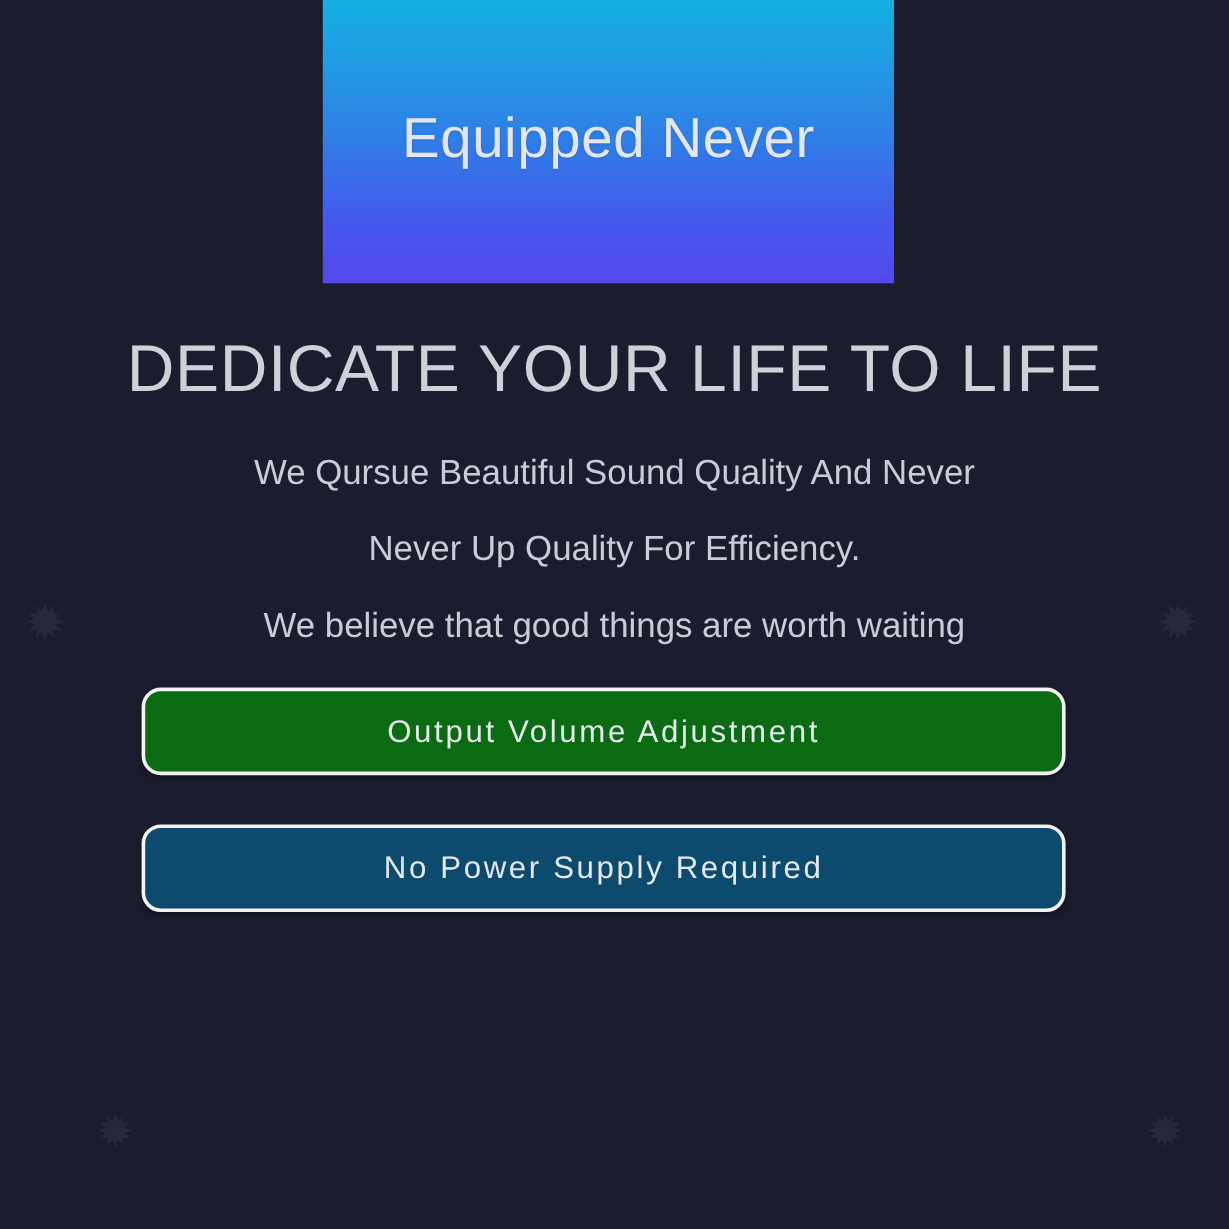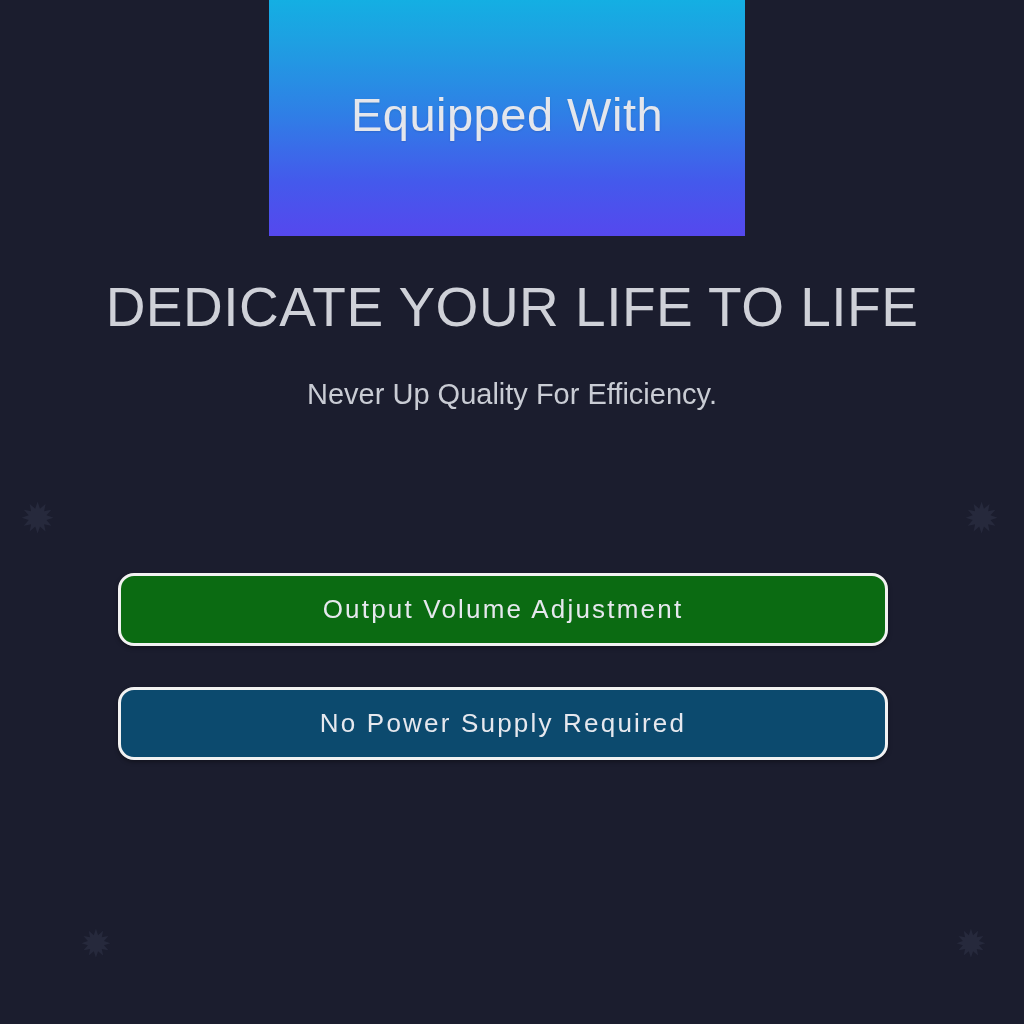--- a/index.html
+++ b/index.html
@@ -125,27 +125,29 @@
 <body>
 
 <div class="page">
 
   <span class="deco deco-left-mid">✹</span>
   <span class="deco deco-right-mid">✹</span>
   <span class="deco deco-left-bot">✹</span>
   <span class="deco deco-right-bot">✹</span>
 
   <div class="banner">
-    <div class="banner-line">Equipped With</div>
+    <div class="banner-line">Equipped Never</div>
   </div>
 
   <h1 class="headline">DEDICATE YOUR LIFE TO LIFE</h1>
 
   <div class="subcopy">
+    <div class="subcopy-line">We Qursue Beautiful Sound Quality And Never</div>
     <div class="subcopy-line">Never Up Quality For Efficiency.</div>
+    <div class="subcopy-line">We believe that good things are worth waiting</div>
   </div>
 
   <div class="features">
     <div class="feature-btn fb-green">
       <span class="feature-label">Output Volume Adjustment</span>
     </div>
     <div class="feature-btn fb-navy">
       <span class="feature-label">No Power Supply Required</span>
     </div>
   </div>

